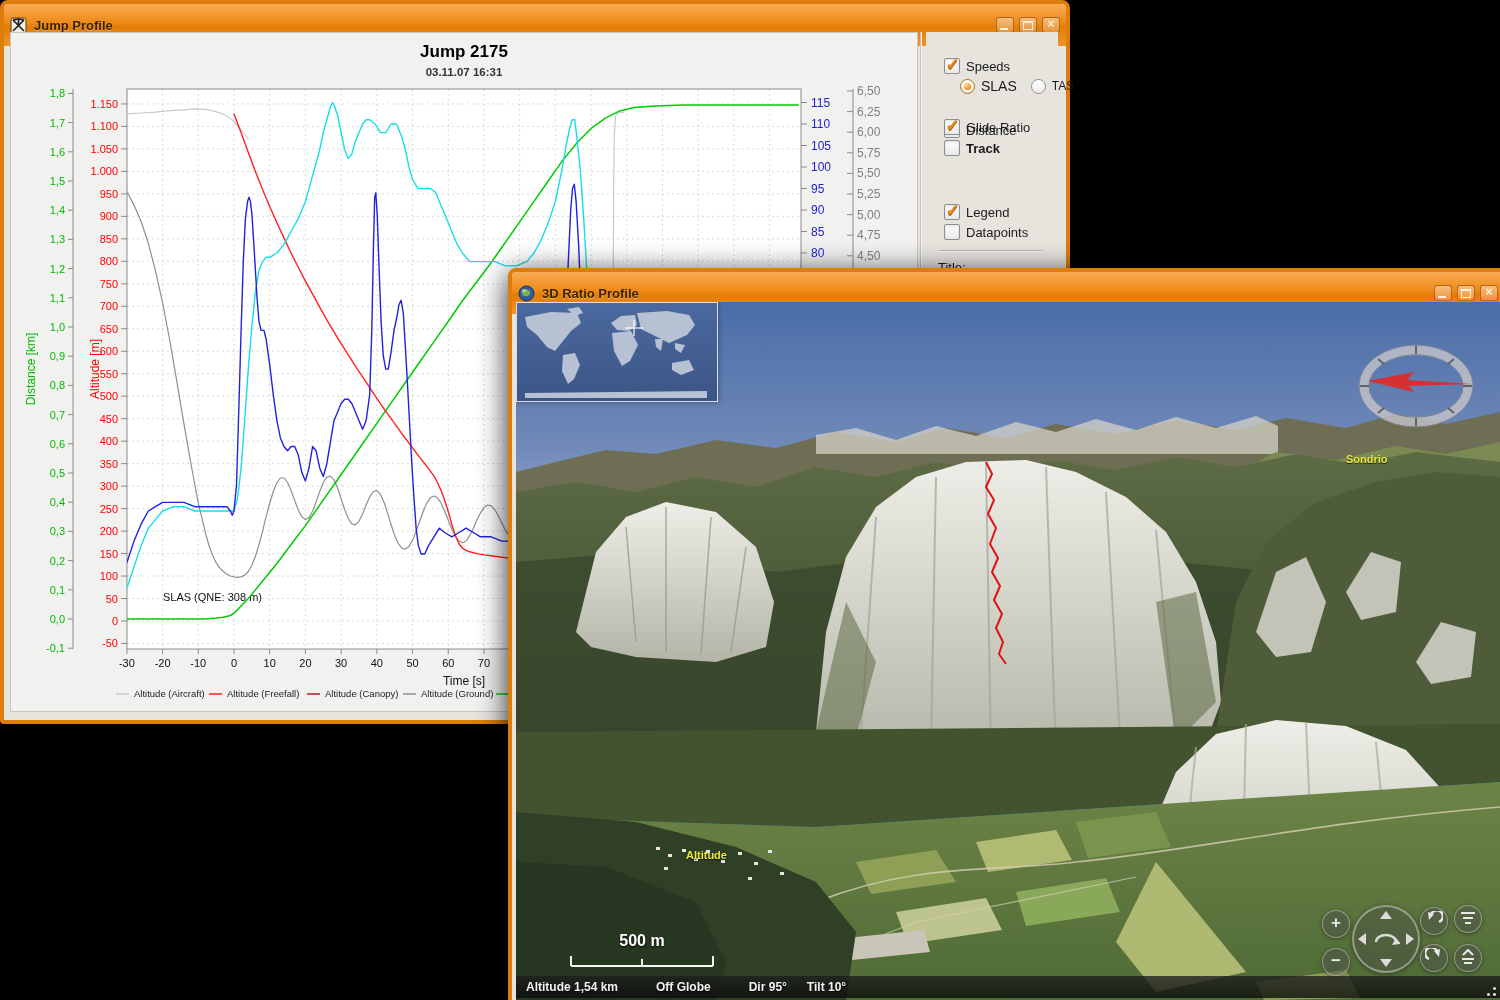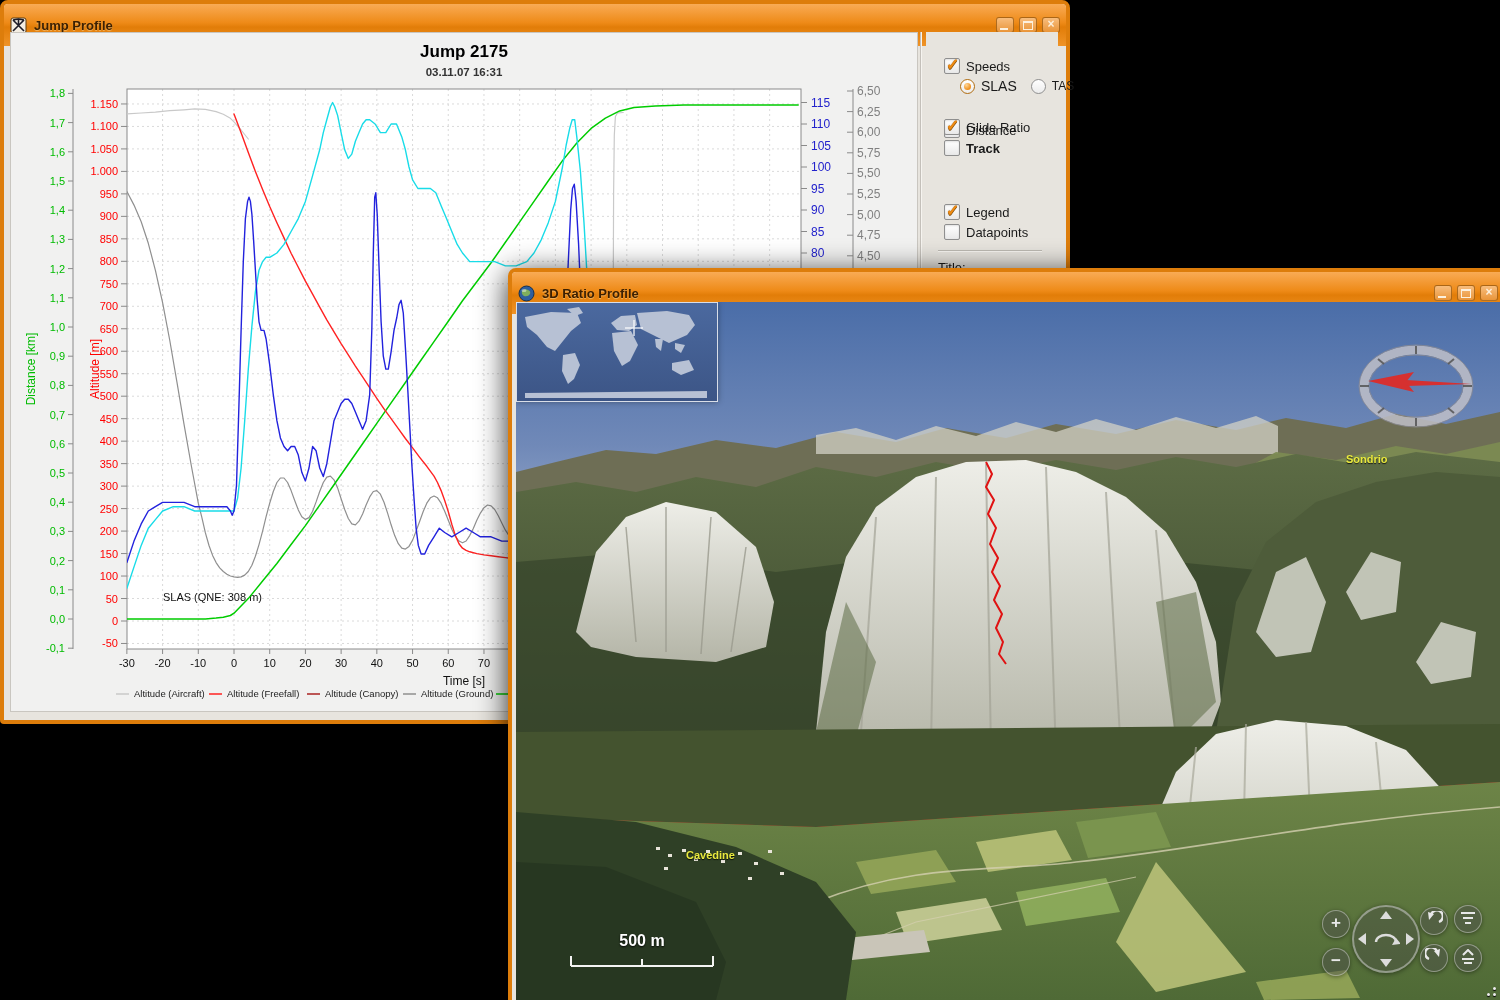--- a/index.html
+++ b/index.html
@@ -32,21 +32,21 @@
   .cb.checked::after{content:"\2713";position:absolute;left:1px;top:-4px;font-size:16px;font-weight:bold;
     color:#ef8b13;text-shadow:0 1px 0 #7c4b09, 0 0 1px #7c4b09;}
   .rad{width:13px;height:13px;border-radius:50%;background:linear-gradient(#fff,#ececec);
     border:1px solid #8f8f8f;position:relative;cursor:pointer;flex:0 0 auto;}
   .rad.sel{border-color:#b06c10;}
   .rad.sel::after{content:"";position:absolute;left:3px;top:3px;width:7px;height:7px;border-radius:50%;
     background:radial-gradient(circle at 35% 30%,#ffd79a,#ee8a12 75%);}
   .sep{position:absolute;left:12px;width:104px;height:1px;background:#bdb9b2;border-bottom:1px solid #f7f5f1;}
   
   #win-3d{left:508px;top:268px;width:992px;height:732px;}
-  .viewport{position:absolute;left:4px;top:30px;width:984px;height:698px;overflow:hidden;background:#b91c1c;}
+  .viewport{position:absolute;left:4px;top:30px;width:984px;height:698px;overflow:hidden;background:#0369a1;}
   .viewport>svg{position:absolute;left:0;top:0;}
   .map-inset{position:absolute;left:18px;top:12px;width:200px;height:98px;border:1px solid #d9dee8;
     box-shadow:0 0 6px rgba(0,0,0,.35);cursor:pointer;}
   .place-label{position:absolute;font-size:11px;font-weight:bold;color:#e9e93e;
     text-shadow:0 1px 1px rgba(0,0,0,.8);}
   .scalebar{position:absolute;left:53px;top:630px;width:146px;height:40px;}
   .scalebar .sl-text{position:absolute;left:0;right:0;top:0;text-align:center;color:#fff;font-size:16px;
     text-shadow:0 1px 2px rgba(0,0,0,.9);font-weight:bold;}
   .statusbar{position:absolute;left:0;bottom:2px;width:984px;height:22px;
     background:linear-gradient(rgba(30,30,30,.78),rgba(10,10,10,.78));display:flex;align-items:center;}
@@ -493,21 +493,21 @@
         <path d="M155,60 L172,57 L177,67 L164,72 L155,67 Z"></path>
         <path d="M8,90 L190,88 L190,95 L8,95 Z"></path>
       </g>
       <g stroke="#ffffff" stroke-width="1.2">
         <line x1="108" y1="25" x2="126" y2="25"></line>
           <line x1="117" y1="17" x2="117" y2="33"></line>
       </g>
     </svg>
 
     <span class="place-label" style="left:830px;top:151px;">Sondrio</span>
-    <span class="place-label" style="left:170px;top:547px;">Cavedine</span>
+    <span class="place-label" style="left:170px;top:547px;">Altitude</span>
 
     <div class="scalebar">
       <span class="sl-text">500 m</span>
       <svg width="146" height="40" style="position:absolute;left:0;top:0;">
         <g stroke="#ffffff" stroke-width="2" opacity=".95">
           <line x1="2" y1="34" x2="144" y2="34"></line>
           <line x1="2" y1="34" x2="2" y2="24"></line>
           <line x1="144" y1="34" x2="144" y2="24"></line>
           <line x1="73" y1="34" x2="73" y2="27"></line>
         </g>
@@ -546,19 +546,25 @@
       </svg>
     </div>
     <div class="navbtn nb-sm" style="left:938px;top:642px;">
       <svg width="16" height="16" style="margin-top:4px;">
         <polyline points="3,6 8,1 13,6" fill="none" stroke="#e8e8e8" stroke-width="2"></polyline>
         <line x1="2" y1="10" x2="14" y2="10" stroke="#e8e8e8" stroke-width="2"></line>
         <line x1="4" y1="14" x2="12" y2="14" stroke="#e8e8e8" stroke-width="2"></line>
       </svg>
     </div>
 
+    <div class="statusbar">
+      <span style="margin-left:10px;">Altitude 1,54 km</span>
+      <span style="margin-left:38px;">Off Globe</span>
+      <span style="margin-left:38px;">Dir  95°</span>
+      <span style="margin-left:20px;">Tilt 10°</span>
+    </div>
     <div class="grip">
       <i style="right:0;bottom:0;"></i>
         <i style="right:6px;bottom:0;"></i>
         <i style="right:0;bottom:6px;"></i>
     </div>
   </div>
 </div>
 
 </body></html>

